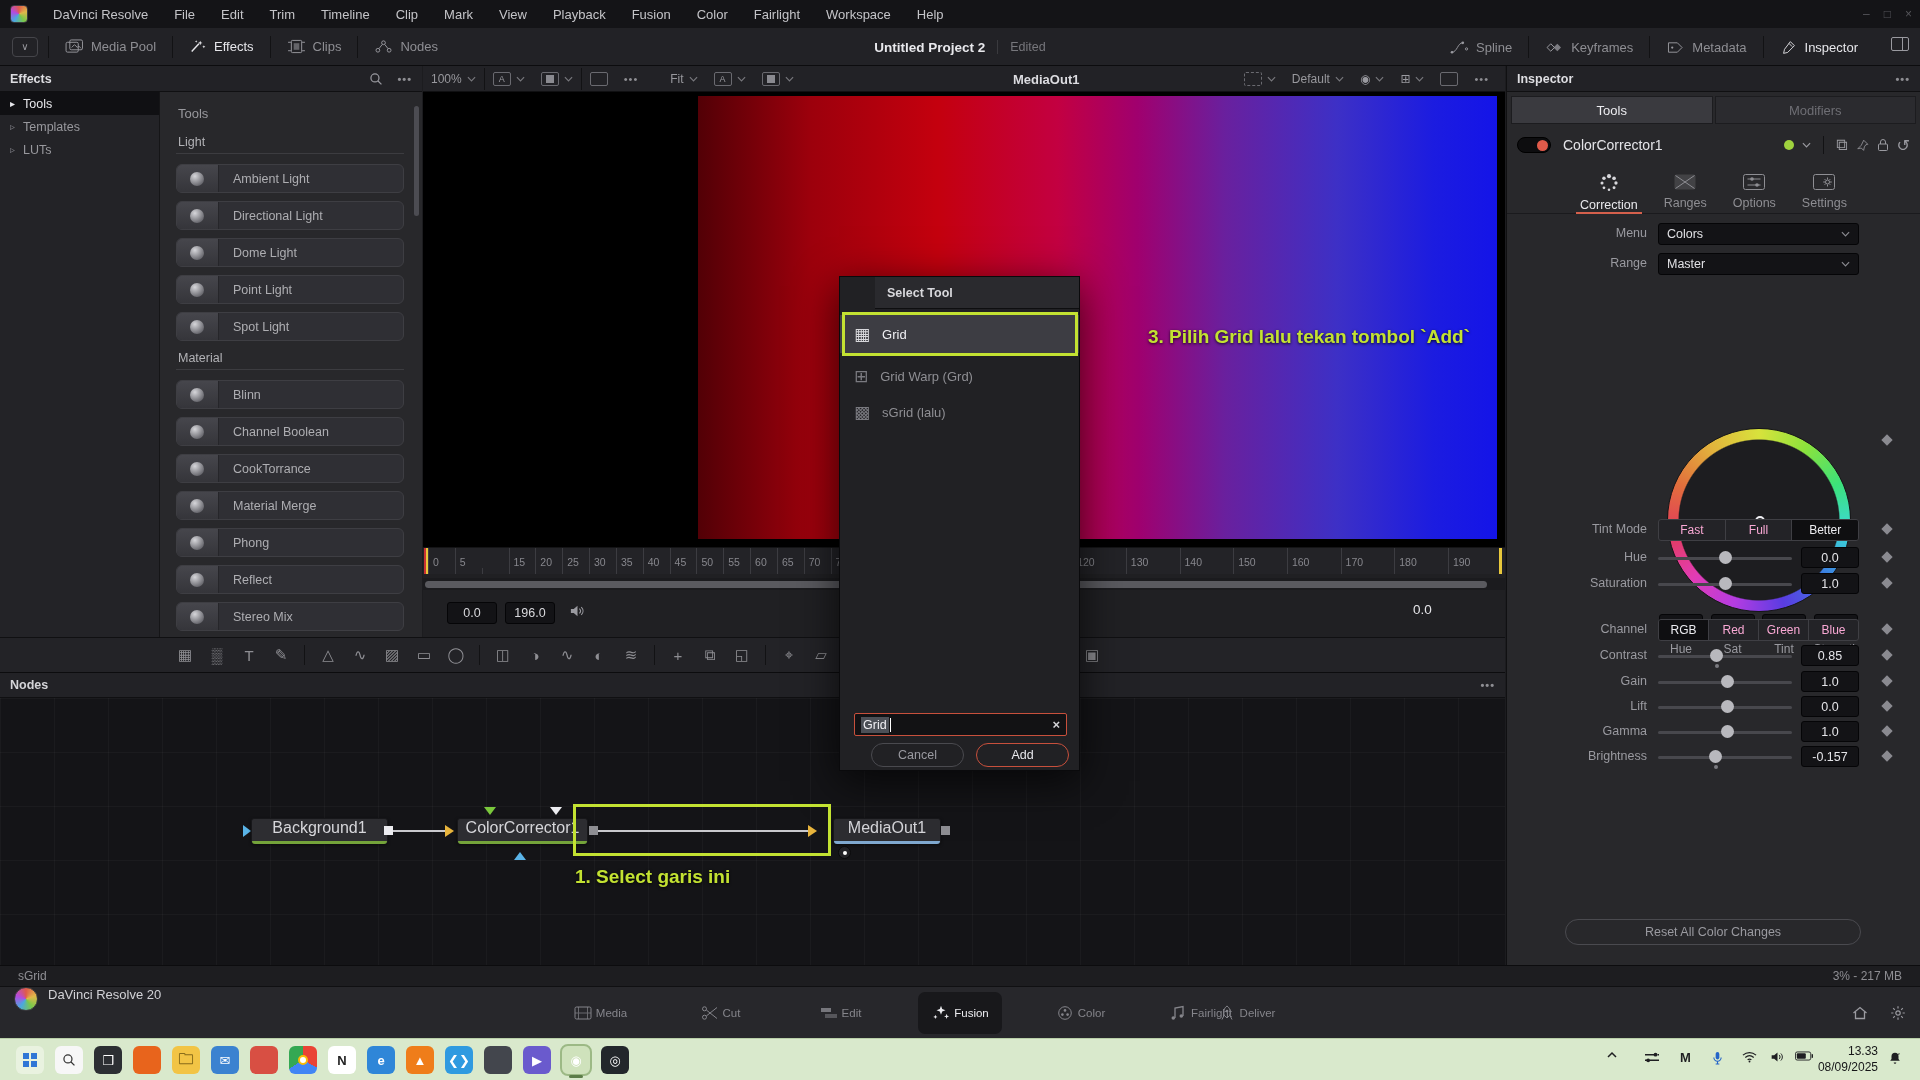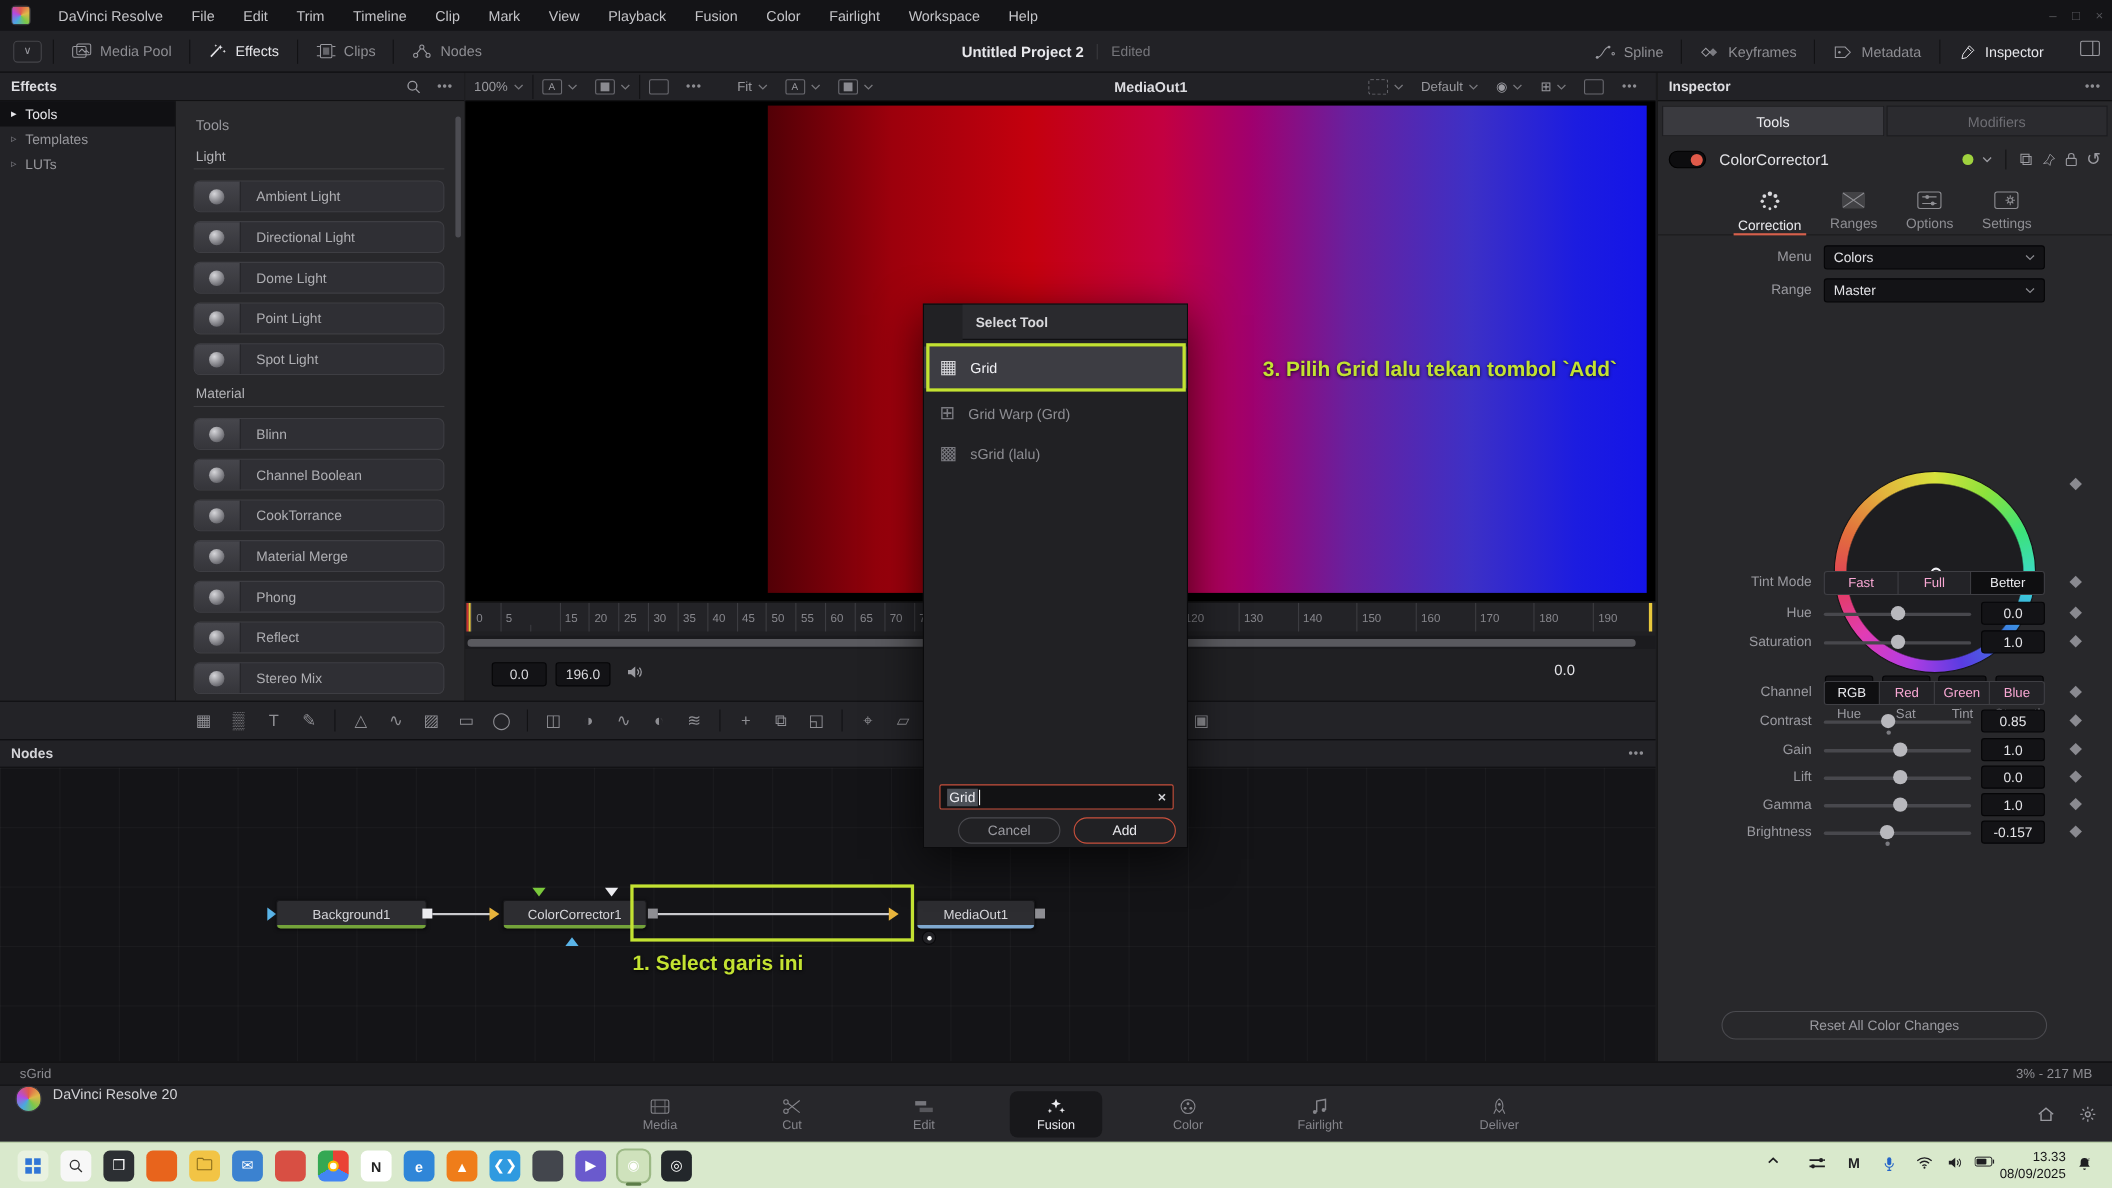--- a/index.html
+++ b/index.html
@@ -86,21 +86,21 @@
   #ft-left-fill { position:absolute; left:0; top:637px; width:160px; height:35px; background:#232327; border-top:1px solid #101012; }
 
   
   #nodes-panel { position:absolute; left:0; top:672px; width:1505px; height:293px; }
   #nodes-header { height:26px; background:#222226; border-top:1px solid #0c0c0e; border-bottom:1px solid #101012;
     display:flex; align-items:center; padding:0 10px; font-size:12.5px; font-weight:bold; color:#d4d4d8; }
   #node-graph { position:absolute; left:0; top:26px; right:0; bottom:0; background:#141417;
     background-image:linear-gradient(rgba(255,255,255,.03) 1px, transparent 1px), linear-gradient(90deg, rgba(255,255,255,.03) 1px, transparent 1px);
     background-size:54px 54px; }
   .node-tile { position:absolute; top:120px; height:26px; background:#2d2d31; border:1px solid #17171a; border-radius:3px;
-    display:flex; align-items:center; justify-content:center; font-size:12px; color:#d6d6da; box-shadow:0 1px 3px rgba(0,0,0,.5); }
+    display:flex; align-items:flex-start; justify-content:center; font-size:16px; color:#d6d6da; box-shadow:0 1px 3px rgba(0,0,0,.5); }
   .node-under { position:absolute; left:0; right:0; bottom:-1px; height:3px; border-radius:0 0 3px 3px; }
   .link { position:absolute; top:132px; height:2px; background:#c9c9cd; }
   .arrow-r { position:absolute; top:127px; width:0; height:0; border:6px solid transparent; border-left:9px solid #e8b43c; }
   .sq-conn { position:absolute; top:128px; width:9px; height:9px; }
   .tri-down { position:absolute; width:0; height:0; border:6px solid transparent; border-top:8px solid; top:109px; }
   .tri-up { position:absolute; width:0; height:0; border:6px solid transparent; border-bottom:8px solid; top:148px; }
   .tri-right { position:absolute; width:0; height:0; border:6px solid transparent; border-left:8px solid #5ab4e8; top:127px; }
   #mediaout-badge { position:absolute; left:838px; top:148px; width:13px; height:13px; border-radius:50%; background:#222226; border:1px solid #0a0a0c; }
   #mediaout-badge::after { content:""; position:absolute; left:3.5px; top:3.5px; width:4px; height:4px; border-radius:50%; background:#fff; }
 
@@ -171,21 +171,21 @@
 
   
   #statusbar { position:absolute; left:0; top:965px; width:1920px; height:21px; background:#1d1d20; border-top:1px solid #0c0c0e;
     display:flex; align-items:center; padding:0 18px; font-size:12px; color:#8e8e93; }
 
   
   #pagebar { position:absolute; left:0; top:986px; width:1920px; height:52px; background:#27272b; border-top:1px solid #101012; }
   #pb-left { position:absolute; left:14px; top:0; height:52px; display:flex; align-items:flex-start; gap:10px; }
   #pb-logo { width:24px; height:24px; border-radius:50%; background:conic-gradient(#e05a4a,#e0b84a,#7ac84a,#4aa8e0,#b44ae0,#e05a4a); border:1px solid #3a3a3e; }
   #pb-appname { font-size:13px; color:#d2d2d6; }
-  .page-tab { position:absolute; top:5px; width:84px; height:42px; display:flex; flex-direction:column; align-items:center; justify-content:center; gap:3px;
+  .page-tab { position:absolute; top:5px; width:84px; height:42px; display:flex; flex-direction:row; align-items:center; justify-content:center; gap:3px;
     font-size:11.5px; color:#85858b; border-radius:7px; }
   .page-tab .icon { color:#85858b; }
   .page-tab.active { background:#18181b; color:#ececf0; }
   .page-tab.active .icon { color:#ececf0; }
   #pb-right { position:absolute; right:14px; top:0; height:52px; display:flex; align-items:center; gap:22px; color:#9a9aa0; }
 
   
   #taskbar { position:absolute; left:0; top:1038px; width:1920px; height:42px; background:#d9e9cc; border-top:1px solid #b9cfa8; z-index:70; }
   .tb-app { position:absolute; top:7px; width:28px; height:28px; border-radius:6px; display:flex; align-items:center; justify-content:center;
     font-size:13px; font-weight:bold; color:#fff; }
@@ -926,21 +926,21 @@
       <div class="page-tab" style="left: 1158px;">
         <span class="icon">
           <svg width="20" height="16" viewBox="0 0 20 16">
             <path d="M7 13V3l8-1.5V11" fill="none" stroke="currentColor" stroke-width="1.3"></path>
             <circle cx="5.3" cy="13" r="1.8" fill="currentColor"></circle>
             <circle cx="13.3" cy="11" r="1.8" fill="currentColor"></circle>
           </svg>
         </span>
         <span>Fairlight</span>
       </div>
-      <div class="page-tab" style="left: 1321px;">
+      <div class="page-tab" style="left: 1204px;">
         <span class="icon">
           <svg width="20" height="16" viewBox="0 0 20 16">
             <path d="M10 1c3 2 4 6 2.8 9.2L10 13l-2.8-2.8C6 7 7 3 10 1z" fill="none" stroke="currentColor"></path>
             <circle cx="10" cy="6" r="1.3" fill="currentColor"></circle>
             <path d="M7 10.5l-2 4M13 10.5l2 4" stroke="currentColor" fill="none"></path>
           </svg>
         </span>
         <span>Deliver</span>
       </div>
     </div>

